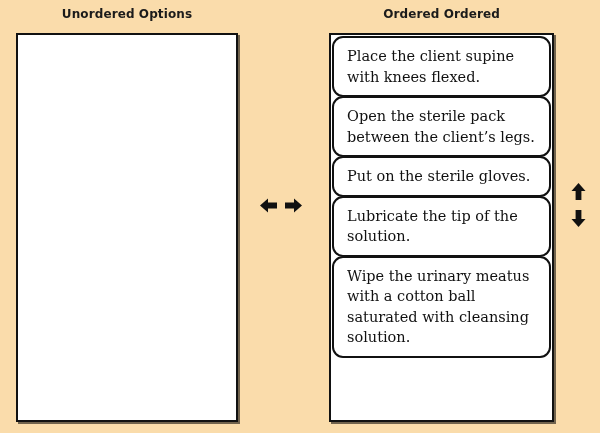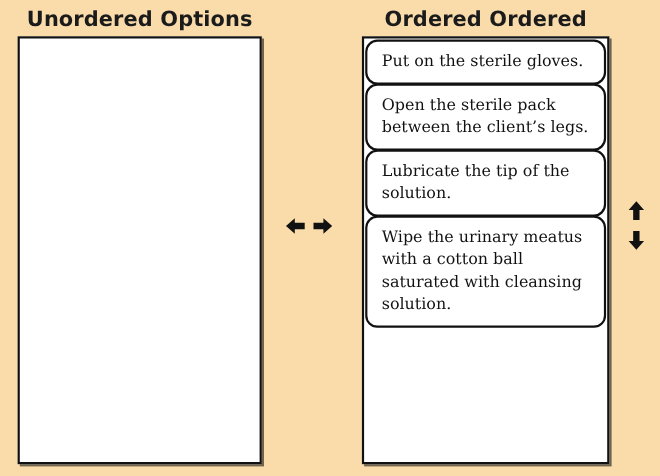--- a/index.html
+++ b/index.html
@@ -17,21 +17,21 @@
     position: relative;
     width: 600px;
     height: 433px;
   }
 
   
   .col-header {
     position: absolute;
     top: 7px;
     font-family: "DejaVu Sans", sans-serif;
-    font-size: 19px;
+    font-size: 12px;
     font-weight: bold;
     color: #1b1b1b;
     text-align: center;
     letter-spacing: 0.1px;
     white-space: nowrap;
   }
   #hdr-unordered {
     left: 16px;
     width: 222px;
   }
@@ -117,25 +117,29 @@
 <div class="screen">
 
   <div class="col-header" id="hdr-unordered">Unordered Options</div>
 
   <div class="col-header" id="hdr-ordered">Ordered Ordered</div>
 
   <div class="unordered-box"></div>
 
   <div class="ordered-box" id="ordered-list">
       <div class="card">
-        <span class="card-text">Put on the sterile gloves.</span>
+        <span class="card-text">Place the client supine
+with knees flexed.</span>
       </div>
       <div class="card">
         <span class="card-text">Open the sterile pack
 between the client’s legs.</span>
+      </div>
+      <div class="card">
+        <span class="card-text">Put on the sterile gloves.</span>
       </div>
       <div class="card">
         <span class="card-text">Lubricate the tip of the
 solution.</span>
       </div>
       <div class="card">
         <span class="card-text">Wipe the urinary meatus
 with a cotton ball
 saturated with cleansing
 solution.</span>

